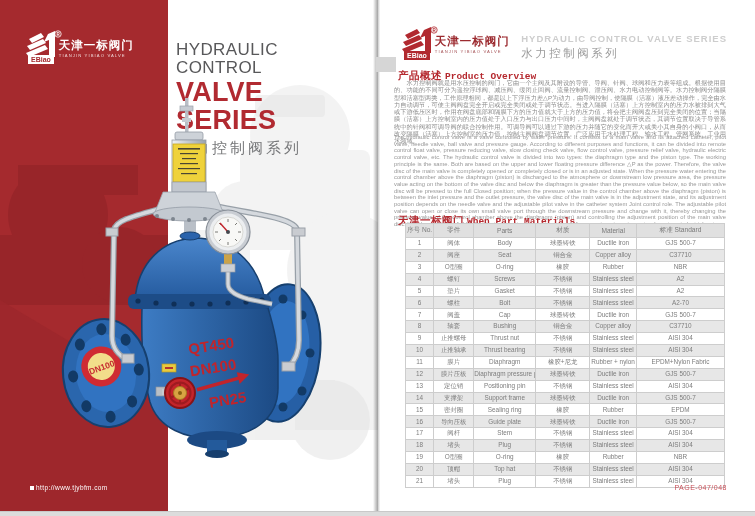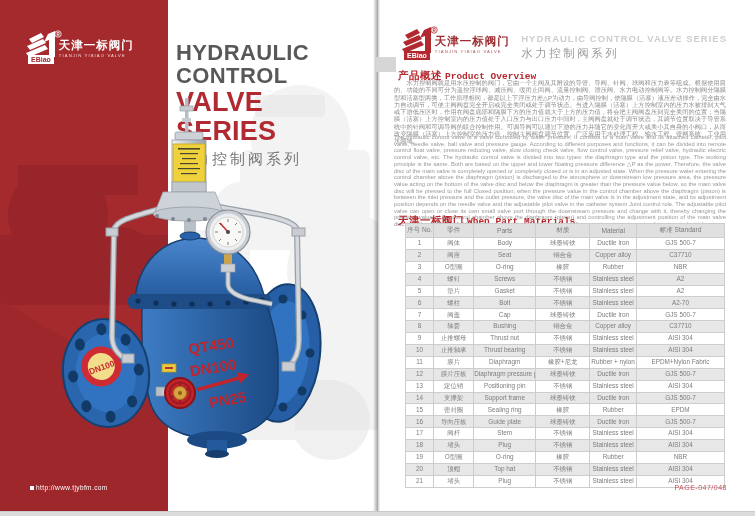--- a/index.html
+++ b/index.html
@@ -15,21 +15,21 @@
   .logo .mark{flex:0 0 auto;}
   .logo .wordmark{margin-left:5px;padding-top:10px;}
   .logo .cn{font-weight:bold;font-size:11.5px;letter-spacing:1px;line-height:1;}
   .logo .en{font-size:4.2px;letter-spacing:1.1px;line-height:1;margin-top:2px;}
   .logo .ebox{display:inline-block;font-weight:bold;font-size:7px;padding:1px 3px;line-height:1;}
   .logo-left{left:26px;top:30px;}
   .logo-left .cn{color:#fff;}
   .logo-left .en{color:#EFD6D6;}
   .logo-left .ebox{background:#fff;color:#A52A2E;}
   .title-block{position:absolute;left:176px;top:41px;width:190px;}
-  .title-1{font-size:22px;font-weight:bold;color:#58585A;letter-spacing:.4px;line-height:1.05;}
+  .title-1{font-size:17px;font-weight:normal;color:#58585A;letter-spacing:.4px;line-height:1.05;}
   .title-2{font-size:27px;font-weight:bold;color:#B12A31;letter-spacing:.2px;line-height:1.05;margin-top:1px;}
   .title-cn{font-size:15px;color:#77787A;letter-spacing:3px;margin-top:5px;}
   .website{position:absolute;left:30px;top:484px;color:#fff;font-size:6.5px;letter-spacing:.4px;}
   .website .sq{display:inline-block;width:4px;height:4px;background:#fff;margin-right:2px;}
 
   
   .gutter{position:absolute;left:373px;top:0;width:10px;height:516px;
     background:linear-gradient(to right, rgba(80,80,80,0) 0%, rgba(70,70,70,.45) 45%, rgba(150,150,150,.18) 60%, rgba(255,255,255,0) 100%);}
   .bottom-strip{position:absolute;left:0;top:511px;width:755px;height:5px;background:#DCDCDC;border-top:1px solid #C9C9C9;}
 

